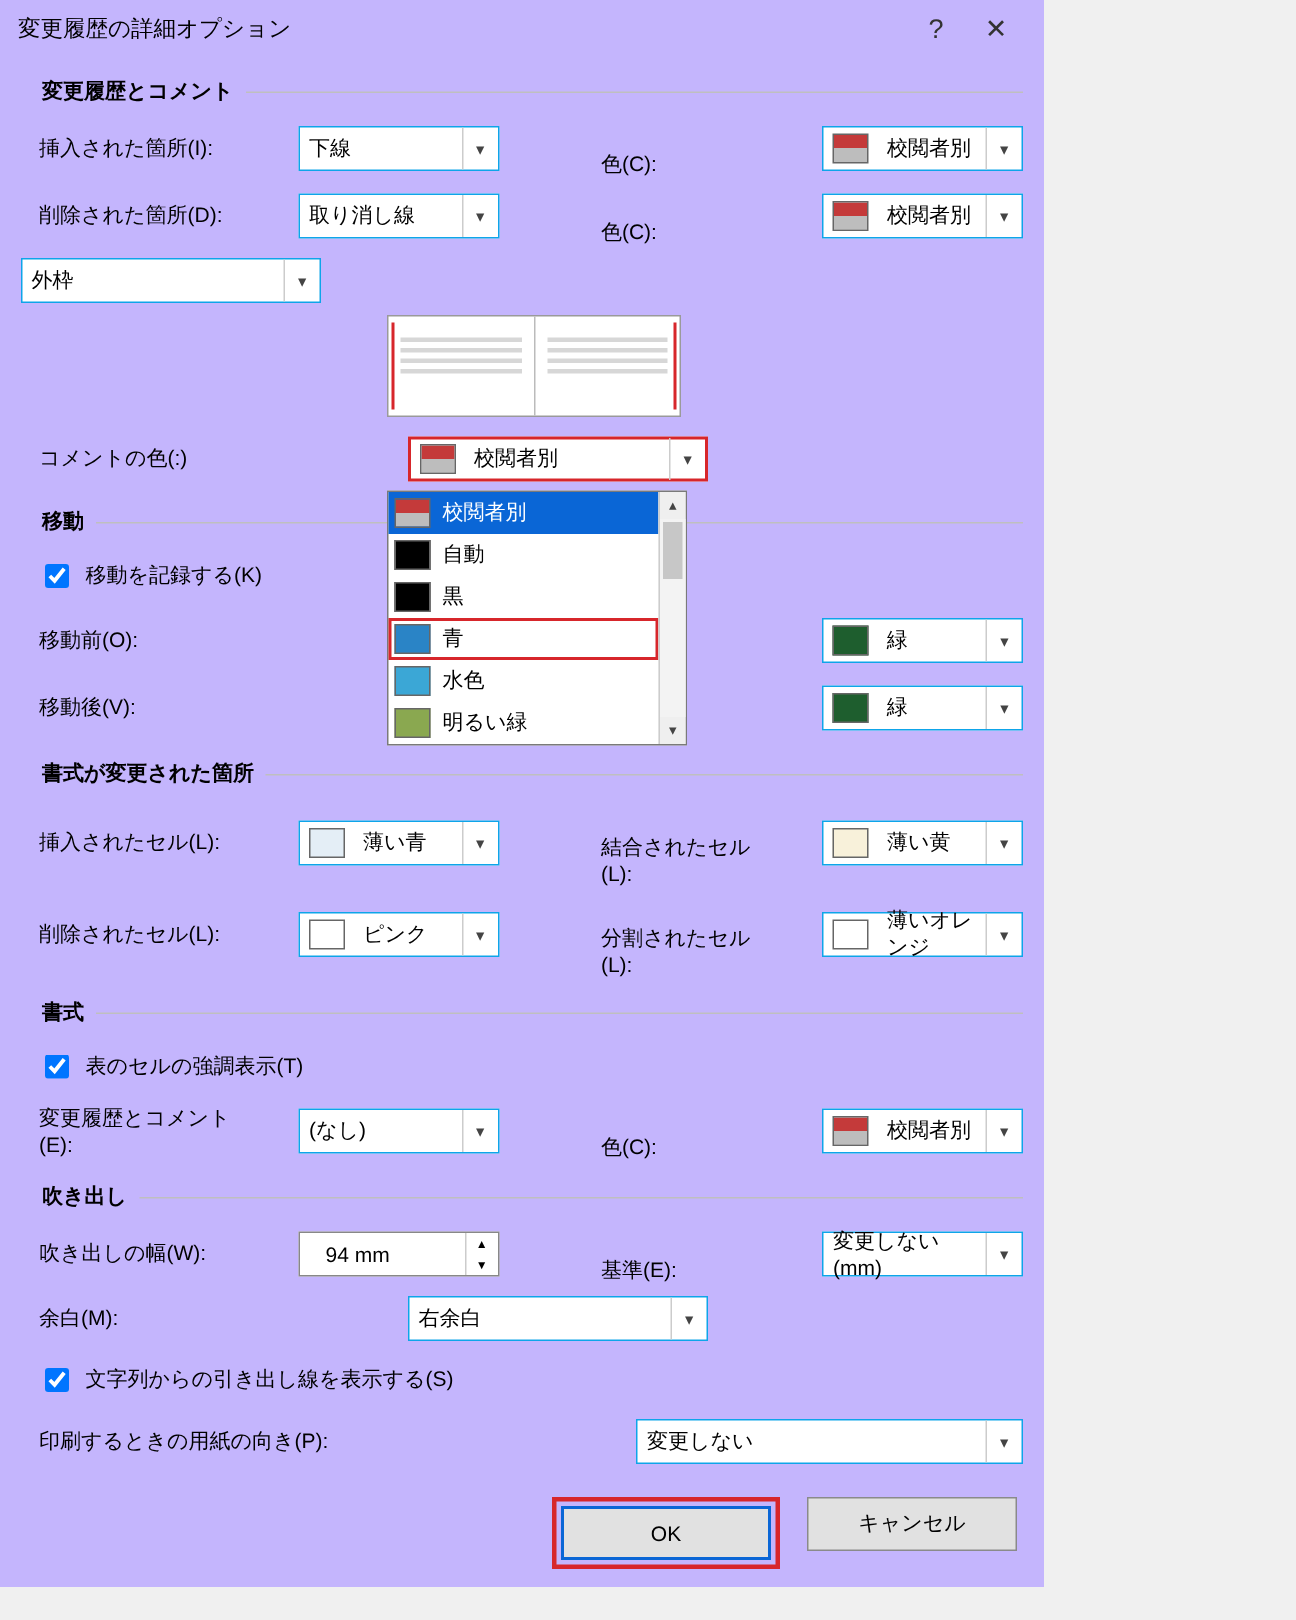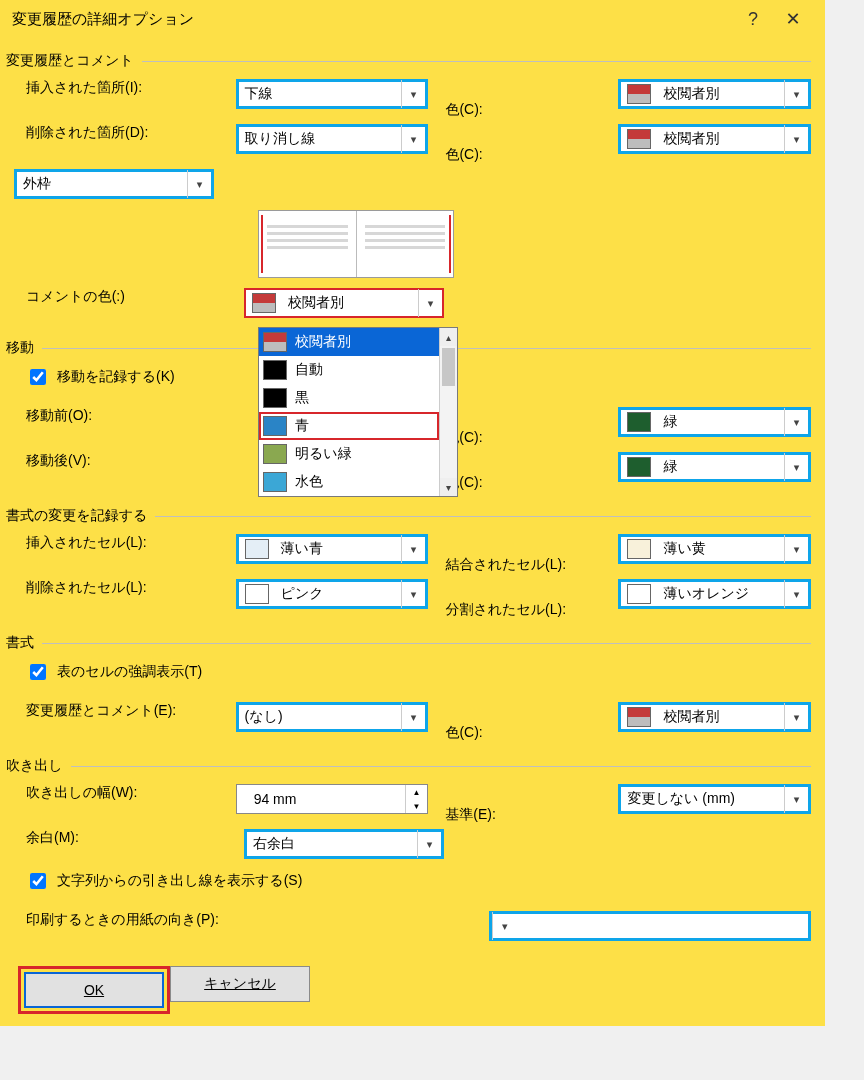--- a/index.html
+++ b/index.html
@@ -6,62 +6,64 @@
   body {
     margin: 0;
     padding: 0;
     font-family: "Meiryo UI", "Yu Gothic UI", sans-serif;
     font-size: 14px;
     background: #f0f0f0;
     color: #000;
     width: 864px;
   }
   .dialog {
-    background: #fde047;
-    width: 825px;
+    background: #c4b5fd;
+    width: 696px;
     padding: 0 0 12px 0;
   }
   .titlebar {
     display: flex;
     align-items: center;
     padding: 8px 12px 16px 12px;
   }
   .titlebar .title { flex: 1; font-size: 15px; }
   .titlebar .help, .titlebar .close {
     width: 40px; text-align: center; font-size: 18px; color: #333;
     cursor: pointer;
   }
   .titlebar .close { font-size: 18px; }
   .section-header {
-    padding: 6px 14px 0 6px;
+    padding: 6px 14px 0 28px;
     display: flex; align-items: center;
     font-size: 14px;
     color: #000;
+    font-weight: bold;
   }
   .section-header .line {
     flex: 1; height: 1px; background: #bfbfbf; margin-left: 8px;
   }
   .form {
     padding: 4px 14px;
   }
   .row {
     display: flex;
-    align-items: flex-start;
+    align-items: center;
     min-height: 36px;
     margin: 5px 0;
+    gap: 28px;
   }
   .label {
     width: 230px;
     padding-left: 12px;
   }
   .combo {
     display: flex;
     align-items: center;
     height: 30px;
-    border: 3px solid #0ea5e9;
+    border: 1px solid #0ea5e9;
     background: #fff;
     position: relative;
   }
   .combo .swatch {
     width: 24px; height: 20px; margin: 0 6px;
     border: 1px solid #666;
   }
   .combo .value {
     flex: 1;
     padding: 0 6px;
@@ -140,23 +142,22 @@
     position:absolute; left:2px; right:2px; top:2px; height:38px; background:#c7c7c7;
   }
   .spinner {
     display:flex; align-items:center;
     border:1px solid #888; background:#fff; height:30px; width:200px;
   }
   .spinner .value { flex:1; padding:0 17px; }
   .spinner .btns { display:flex; flex-direction:column; width:22px; border-left:1px solid #ccc; }
   .spinner .btns div { height:14px; display:flex; align-items:center; justify-content:center; font-size:8px; cursor:pointer; }
   .footer {
-    display:flex; 
+    display:flex; justify-content:flex-end; gap:18px;
     padding: 10px 18px 0 18px;
-    text-decoration: underline;
   }
   .btn {
     width: 140px; height: 36px;
     background: #e1e1e1;
     border: 1px solid #8a8a8a;
     display:flex; align-items:center; justify-content:center;
     cursor:pointer; font-size:14px;
   }
   .btn.primary {
     border: 2px solid #0a66d6;
@@ -263,26 +264,26 @@
       </div>
       <div class="item">
         <span class="sw" style="background:#000"></span>
         <span>黒</span>
       </div>
       <div class="item highlight-opt">
         <span class="sw" style="background:#2a84c6"></span>
         <span>青</span>
       </div>
       <div class="item">
+        <span class="sw" style="background:#3ba7d6"></span>
+        <span>水色</span>
+      </div>
+      <div class="item">
         <span class="sw" style="background:#8aa850"></span>
         <span>明るい緑</span>
-      </div>
-      <div class="item">
-        <span class="sw" style="background:#3ba7d6"></span>
-        <span>水色</span>
       </div>
     </div>
     <div class="scrollbar">
       <div class="sbtn">▴</div>
       <div class="track">
           <div class="thumb"></div>
         </div>
       <div class="sbtn">▾</div>
     </div>
   </div>
@@ -316,21 +317,21 @@
       <div class="label2">色(C):</div>
       <div class="combo col2">
         <span class="swatch" style="background:#1e5e2e"></span>
         <span class="value">緑</span>
         <span class="arrowbtn">▾</span>
       </div>
     </div>
   </div>
 
   <div class="section-header">
-    <span>書式の変更を記録する</span>
+    <span>書式が変更された箇所</span>
     <span class="line"></span>
   </div>
   <div class="form">
     <div class="row">
       <div class="label">挿入されたセル(L):</div>
       <div class="combo col1">
         <span class="swatch" style="background:#e4eef6"></span>
         <span class="value">薄い青</span>
         <span class="arrowbtn">▾</span>
       </div>
@@ -416,20 +417,21 @@
     </div>
     <div class="row">
       <label class="check">
         <input type="checkbox" checked="" style="">
         <span>文字列からの引き出し線を表示する(S)</span>
       </label>
     </div>
     <div class="row">
       <div class="label" style="width:490px">印刷するときの用紙の向き(P):</div>
       <div class="combo" style="width:332px">
+        <span class="value">変更しない</span>
         <span class="arrowbtn">▾</span>
       </div>
     </div>
   </div>
 
   <div class="footer">
     <span class="btn-hl">
       <div class="btn primary">
         <span>OK</span>
       </div>

